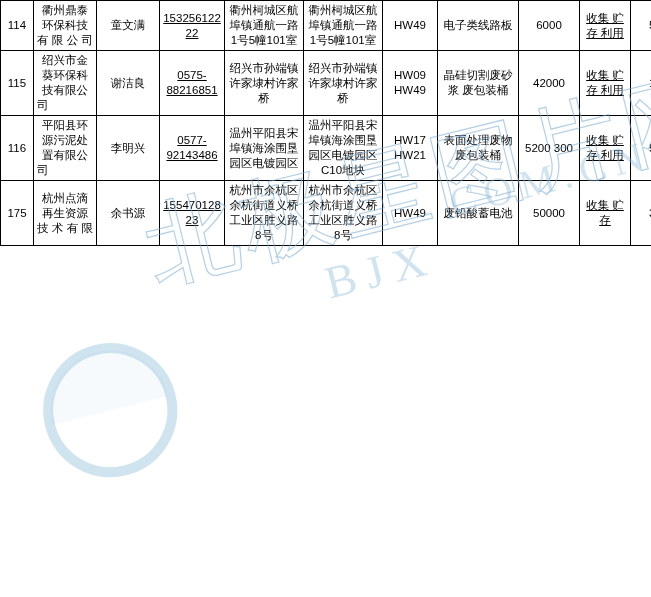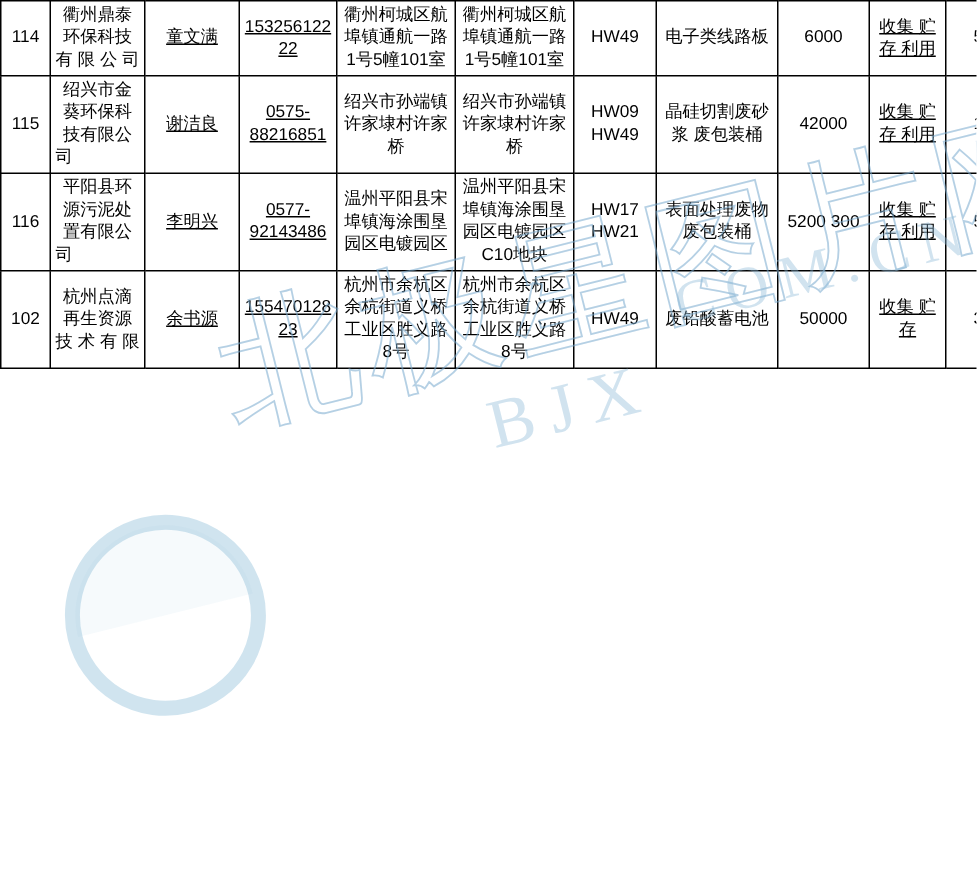--- a/index.html
+++ b/index.html
@@ -34,21 +34,21 @@
     line-height: 15px;
     color: #000000;
     padding: 2px 3px;
     vertical-align: middle;
     text-align: center;
     word-wrap: break-word;
     overflow-wrap: break-word;
   }
   td.c-idx { width: 26px; }
   td.c-name { width: 56px; text-align: justify; text-align-last: justify; margin-top: 20px; }
-  td.c-person { width: 56px; text-decoration: underline; }
+  td.c-person { width: 56px; }
   td.c-phone { width: 58px; text-align: left; text-decoration: underline; }
   td.c-addr1 { width: 72px; text-align: left; }
   td.c-addr2 { width: 72px; text-align: left; }
   td.c-code { width: 48px; }
   td.c-waste { width: 74px; text-align: left; }
   td.c-amount { width: 54px; }
   td.c-method { width: 44px; text-align: left; text-decoration: underline; }
   td.c-years { width: 48px; }
   .wm-text {
     font-family: "Liberation Serif", serif;
@@ -120,21 +120,21 @@
       <td class="c-addr1">温州平阳县宋埠镇海涂围垦园区电镀园区</td>
       <td class="c-addr2">温州平阳县宋埠镇海涂围垦园区电镀园区 C10地块</td>
       <td class="c-code">HW17 HW21</td>
       <td class="c-waste">表面处理废物 废包装桶</td>
       <td class="c-amount">5200 300</td>
       <td class="c-method">收集 贮存 利用</td>
       <td class="c-years">5年</td>
 
     </tr>
     <tr>
-      <td class="c-idx">102</td>
+      <td class="c-idx">175</td>
       <td class="c-name">杭州点滴再生资源技术有限</td>
       <td class="c-person">余书源</td>
       <td class="c-phone">15547012823</td>
       <td class="c-addr1">杭州市余杭区余杭街道义桥工业区胜义路8号</td>
       <td class="c-addr2">杭州市余杭区余杭街道义桥工业区胜义路8号</td>
       <td class="c-code">HW49</td>
       <td class="c-waste">废铅酸蓄电池</td>
       <td class="c-amount">50000</td>
       <td class="c-method">收集 贮存</td>
       <td class="c-years">3年</td>

